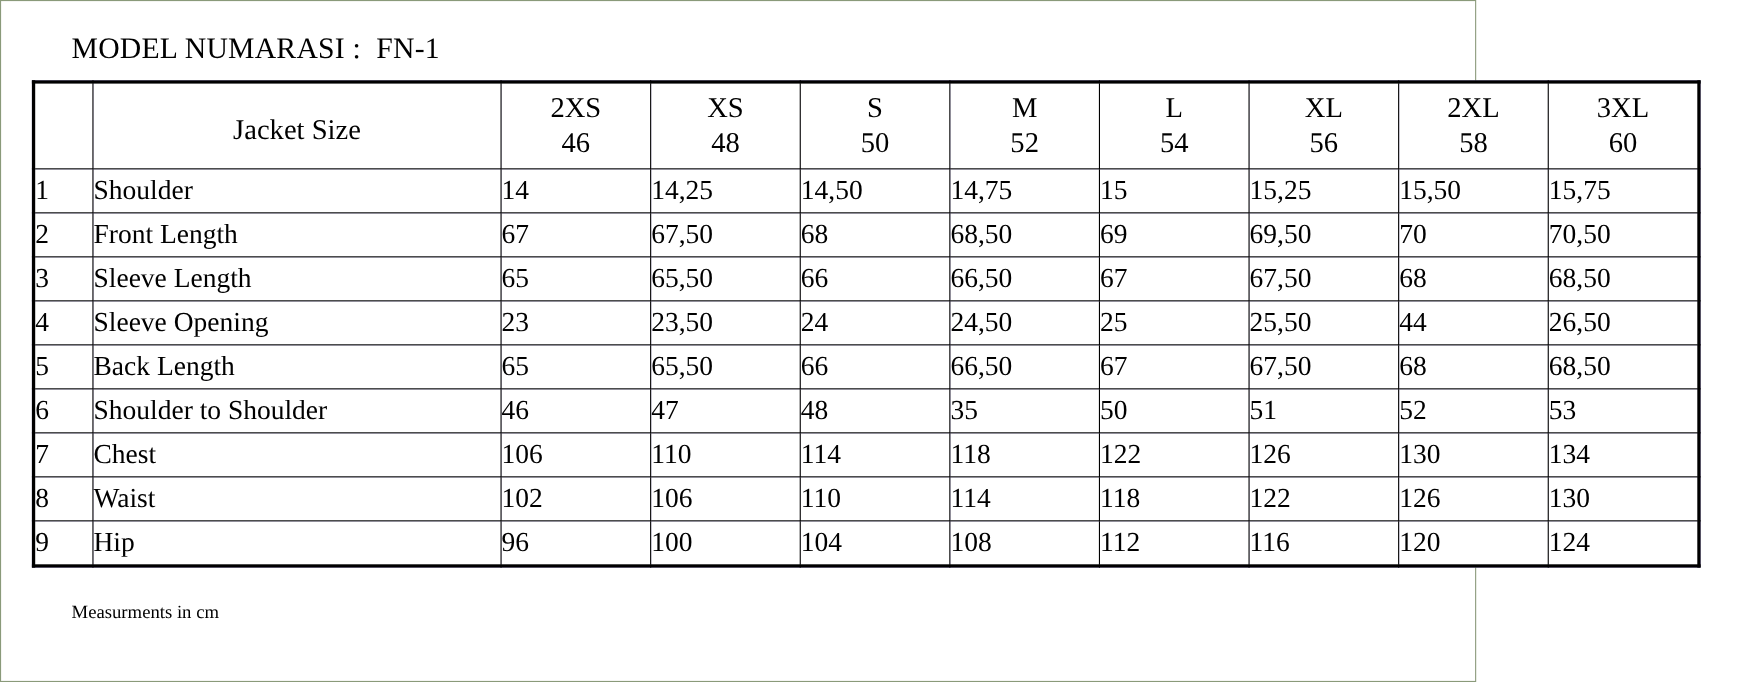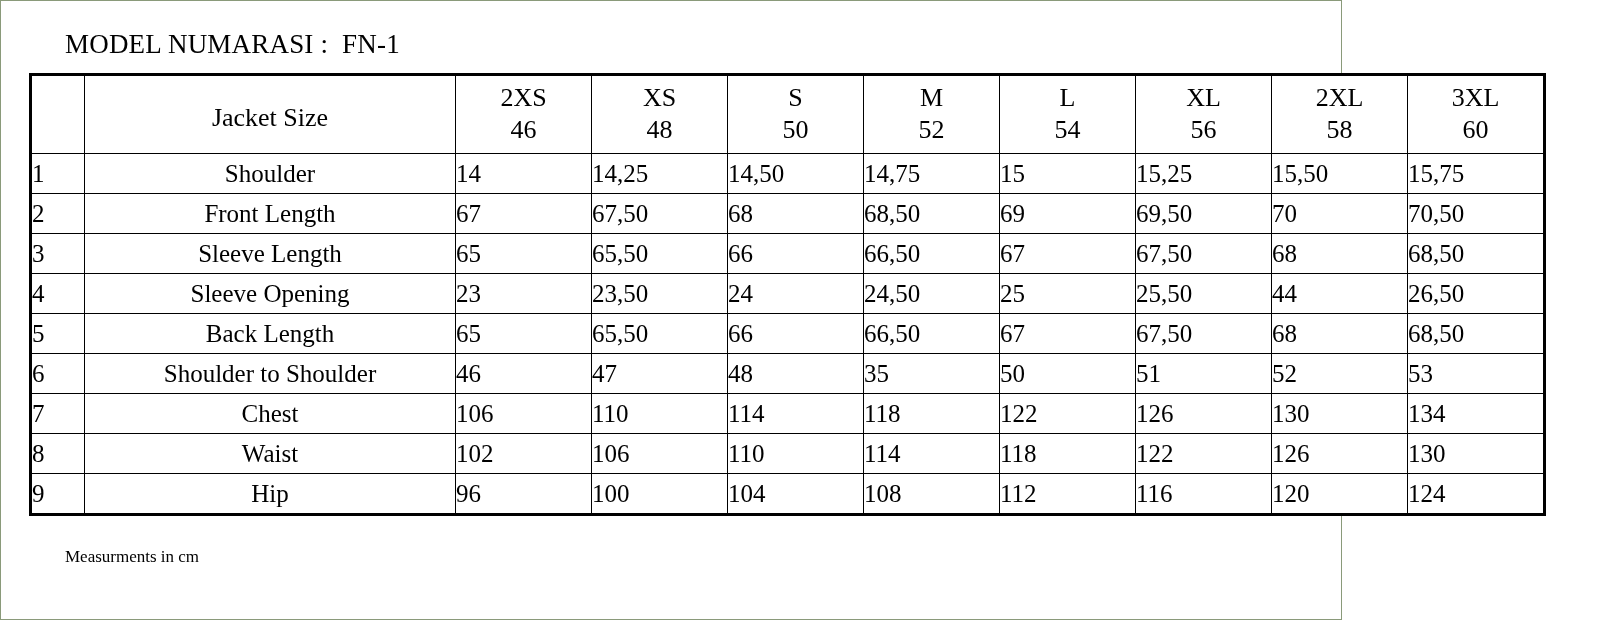--- a/index.html
+++ b/index.html
@@ -94,21 +94,21 @@
   tbody td {
     height: 39px;
   }
   td.idx {
     padding-left: 6px;
     text-align: left;
     font-size: 25px;
   }
   td.rowlabel {
     padding-left: 10px;
-    text-align: center;
+    text-align: left;
     font-size: 25px;
   }
   td.val {
     padding-left: 8px;
     text-align: left;
     font-size: 25px;
   }
   tbody tr:first-child td {
     border-top: none;
   }

